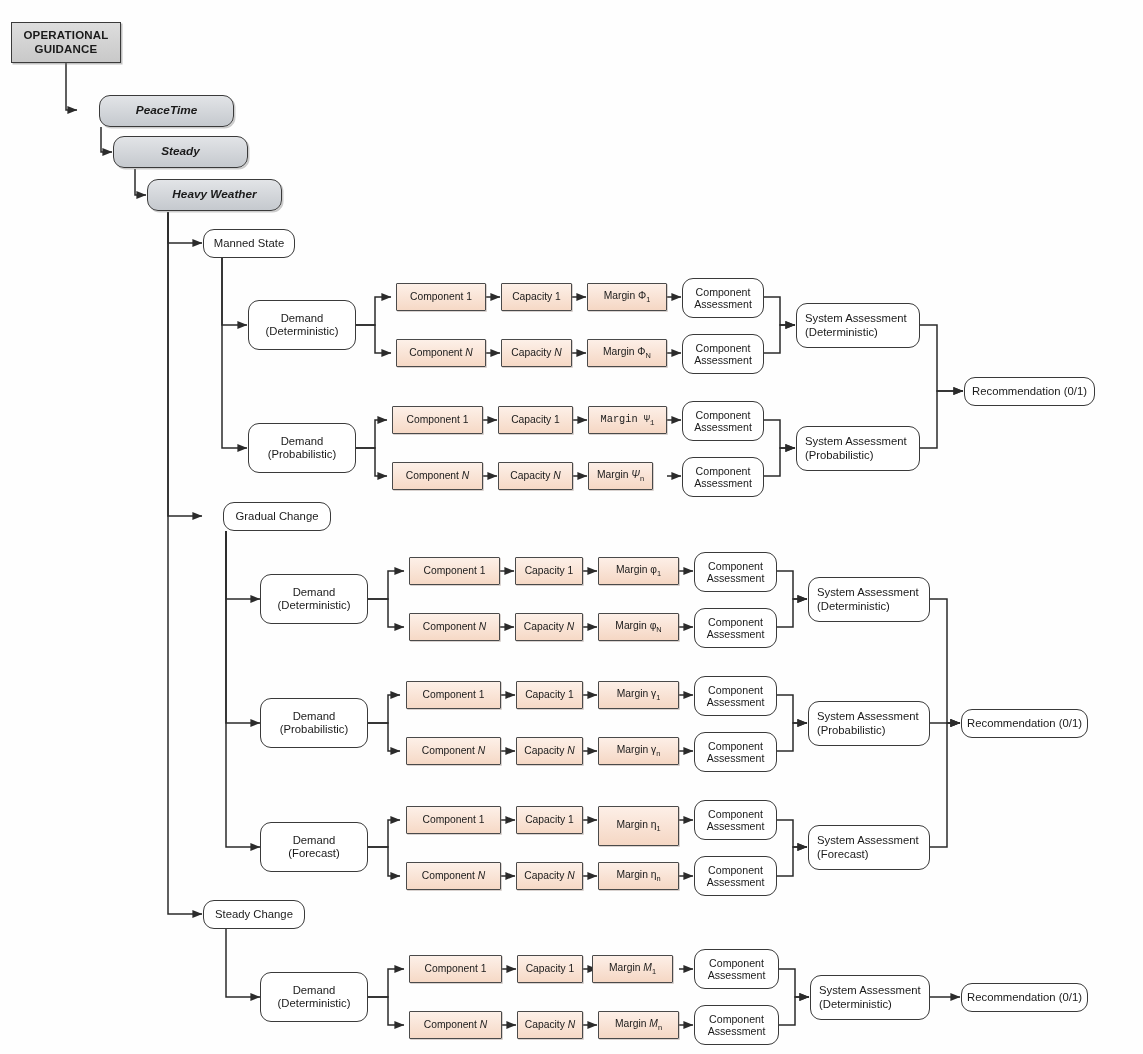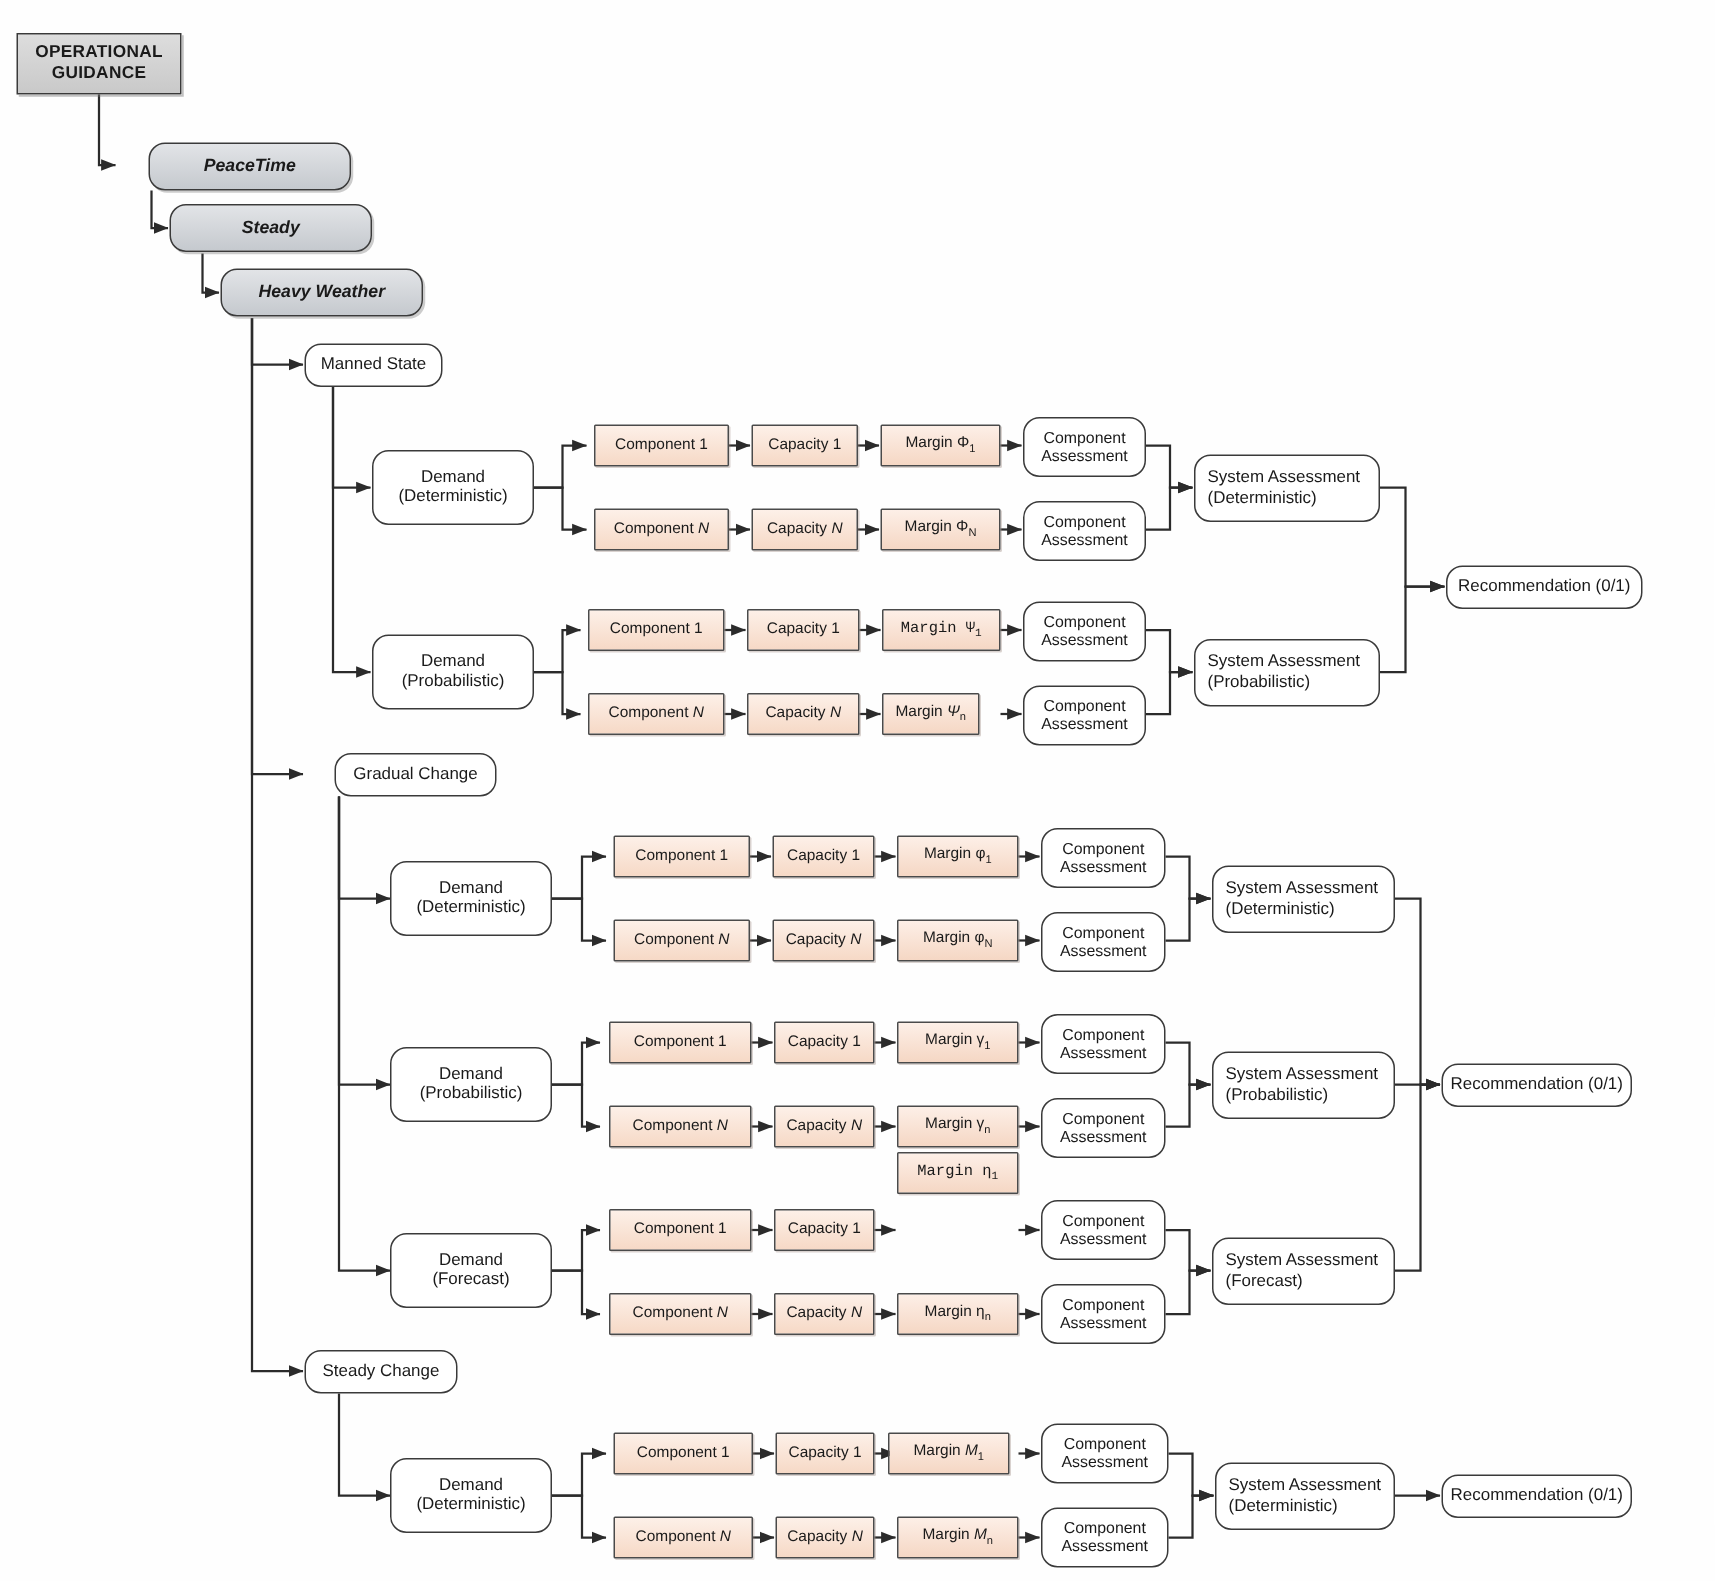--- a/index.html
+++ b/index.html
@@ -367,21 +367,21 @@
     <span>Demand</span>
     <span>(Forecast)</span>
   </div>
 
   <div class="node n-peach" style="left:406px; top:806px; width:95px; height:28px;">
     <span class="lbl">Component 1</span>
   </div>
   <div class="node n-peach" style="left:516px; top:806px; width:67px; height:28px;">
     <span class="lbl">Capacity 1</span>
   </div>
-  <div class="node n-peach mar" style="left:598px; top:768px; width:81px; height:28px;font-family:Liberation Mono, monospace;">
+  <div class="node n-peach mar" style="left:598px; top:806px; width:81px; height:40px;">
     <span class="lbl">Margin η<sub>1</sub></span>
   </div>
   <div class="node n-white small" style="left:694px; top:800px; width:83px; height:40px; flex-direction:column;">
     <span>Component</span>
     <span>Assessment</span>
   </div>
 
   <div class="node n-peach" style="left:406px; top:862px; width:95px; height:28px;">
     <span class="lbl">Component <i class="ital">N</i></span>
   </div>

